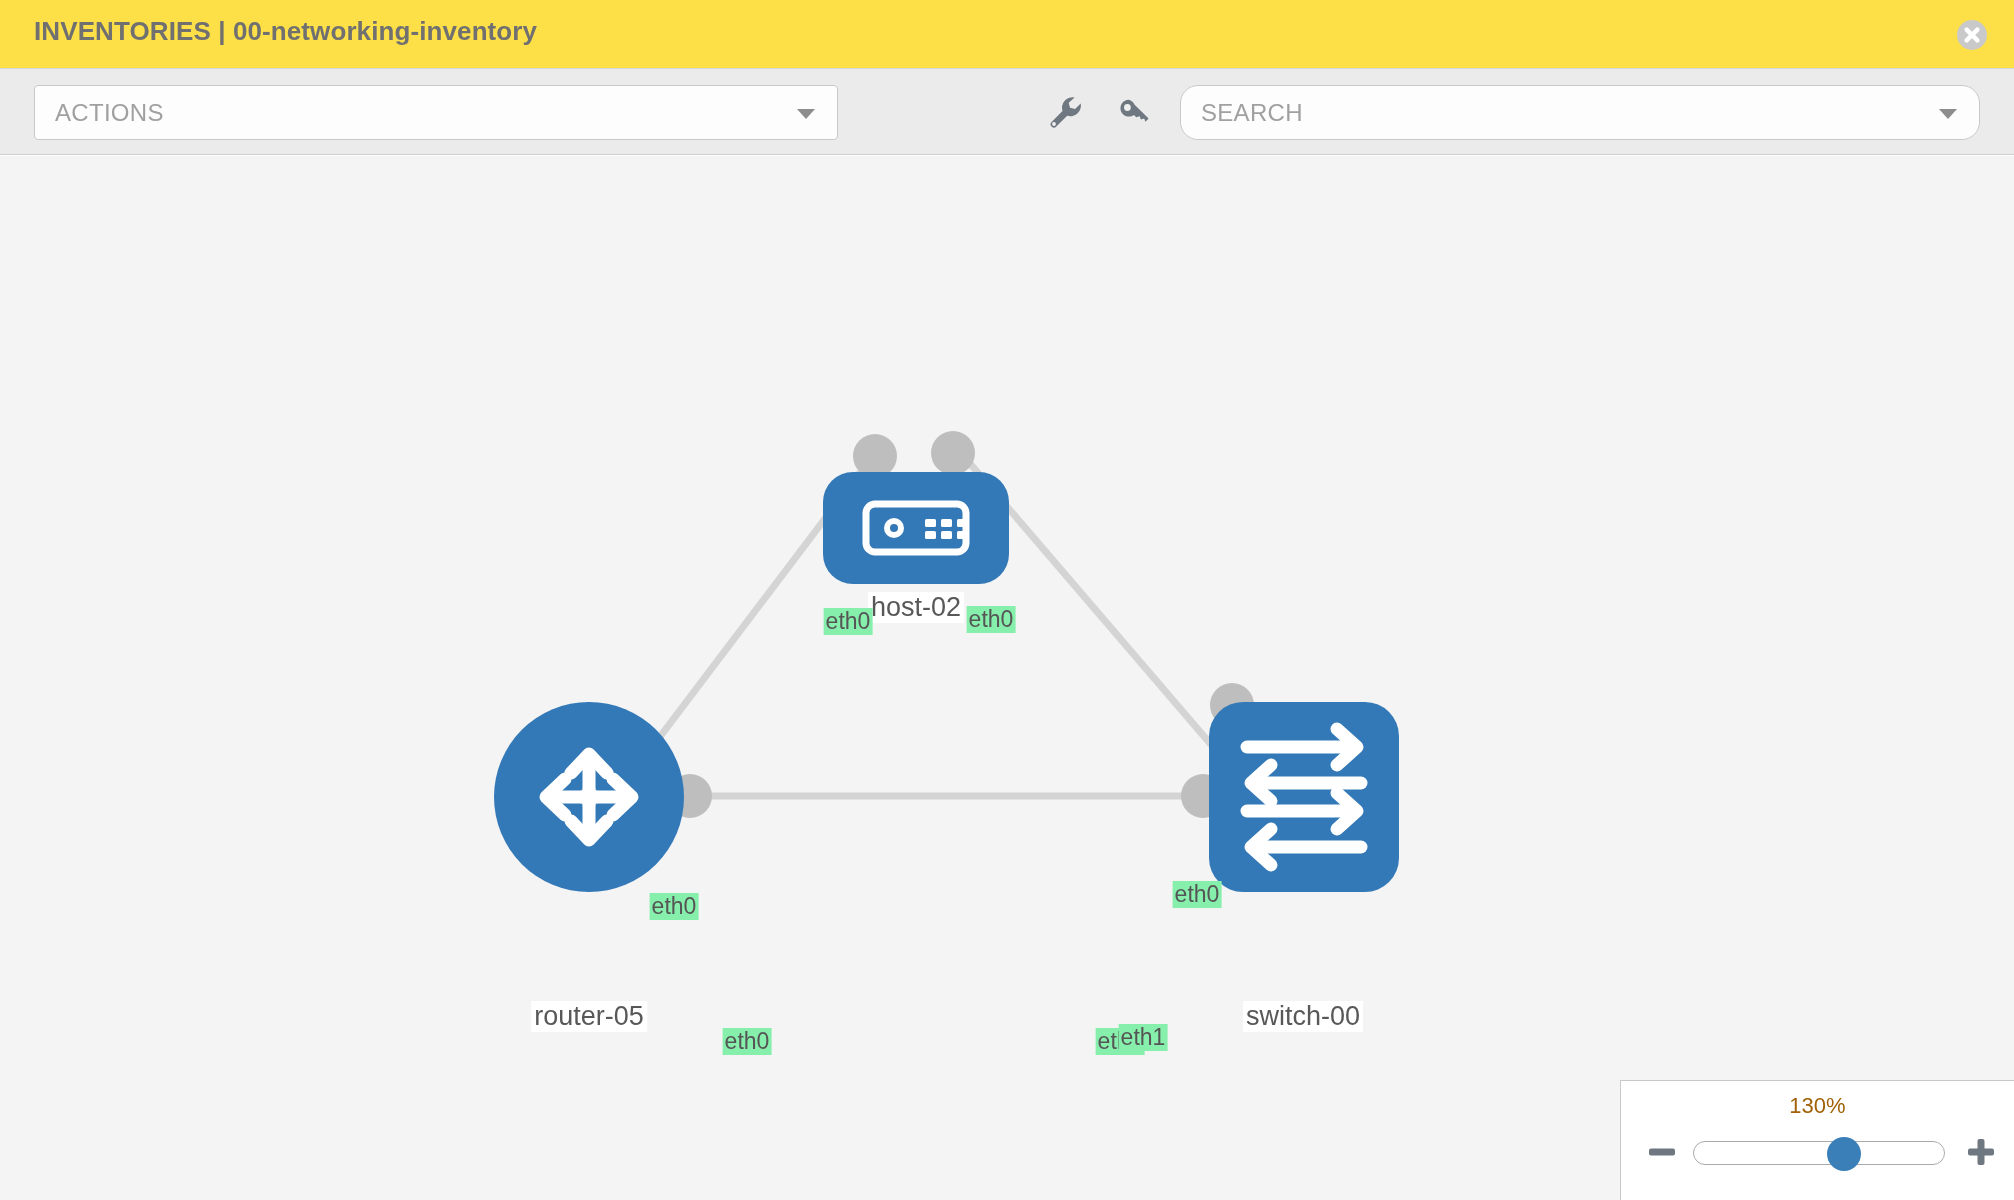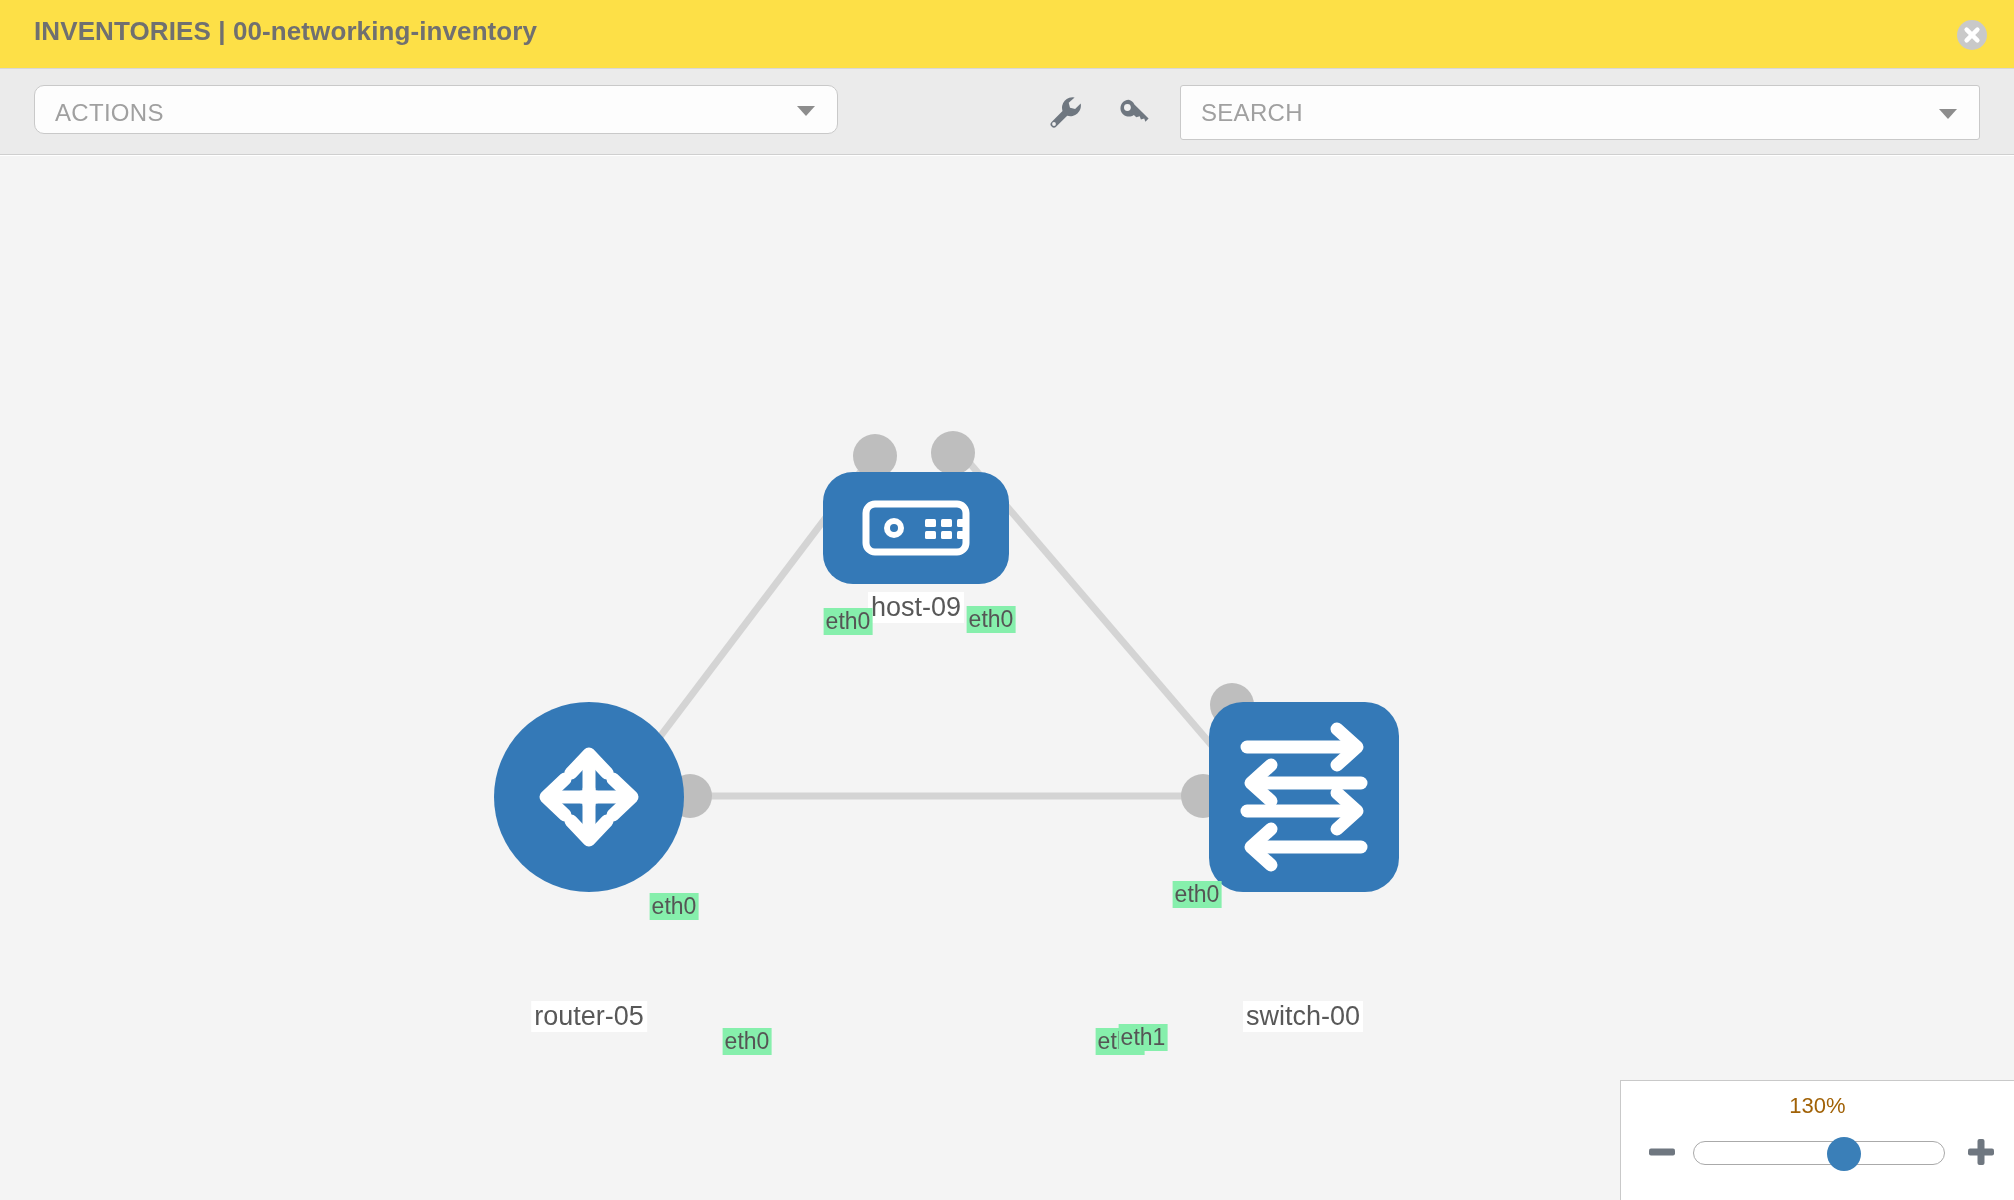--- a/index.html
+++ b/index.html
@@ -47,24 +47,24 @@
   .toolbar {
     position: absolute;
     left: 0; top: 69px;
     width: 2014px; height: 86px;
     background: #ebebeb;
     border-bottom: 1px solid #cfcfcf;
   }
   .actions-select {
     position: absolute;
     left: 34px; top: 16px;
-    width: 804px; height: 49px;
+    width: 804px; height: 55px;
     background: #fdfdfd;
     border: 1px solid #c9c9c9;
-    border-radius: 10px;
+    border-radius: 4px;
     cursor: pointer;
   }
   .actions-select .label {
     position: absolute;
     left: 20px; top: 13px;
     font-size: 24px;
     color: #a0a0a0;
     letter-spacing: 0.3px;
   }
   .caret {
@@ -85,21 +85,21 @@
   }
   .tool-icon.wrench { left: 1046px; }
   .tool-icon.key    { left: 1114px; }
 
   .search-select {
     position: absolute;
     left: 1180px; top: 16px;
     width: 800px; height: 55px;
     background: #fdfdfd;
     border: 1px solid #c9c9c9;
-    border-radius: 3px;
+    border-radius: 18px;
     cursor: text;
   }
   .search-select .label {
     position: absolute;
     left: 20px; top: 13px;
     font-size: 24px;
     color: #a0a0a0;
     letter-spacing: 0.3px;
   }
 
@@ -292,21 +292,21 @@
           <path d="M1253 627 L1361 627"></path>
           <path d="M1271 609 L1251 627 L1271 645"></path>
           <path d="M1247 655 L1355 655"></path>
           <path d="M1337 637 L1357 655 L1337 673"></path>
           <path d="M1253 691 L1361 691"></path>
           <path d="M1271 673 L1251 691 L1271 709"></path>
         </g>
       </g>
     </svg>
 
-    <div class="node-label" style="left:916px; top:436px;">host-09</div>
+    <div class="node-label" style="left:916px; top:436px;">host-02</div>
     <div class="node-label" style="left:589px; top:845px;">router-05</div>
     <div class="node-label" style="left:1303px; top:845px;">switch-00</div>
 
     <div class="edge-label" style="left:848px; top:452px;">eth0</div>
     <div class="edge-label" style="left:991px; top:450px;">eth0</div>
     <div class="edge-label" style="left:674px; top:737px;">eth0</div>
     <div class="edge-label" style="left:1197px; top:725px;">eth0</div>
     <div class="edge-label" style="left:747px; top:872px;">eth0</div>
     <div class="edge-label" style="left:1120px; top:872px;">eth0</div>
     <div class="edge-label" style="left:1143px; top:868px;text-align:center;">eth1</div>

